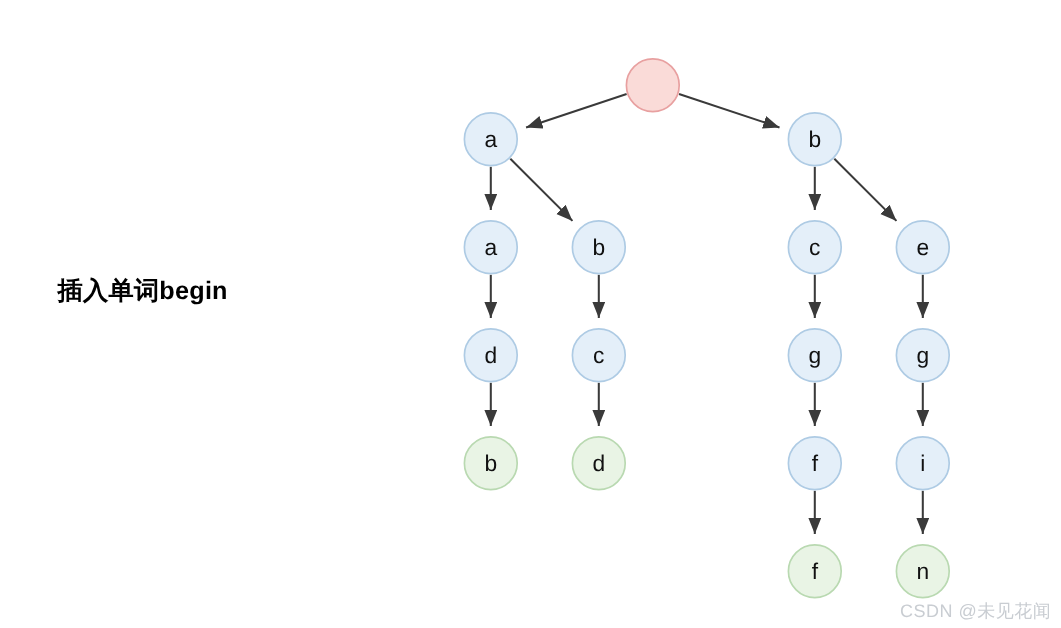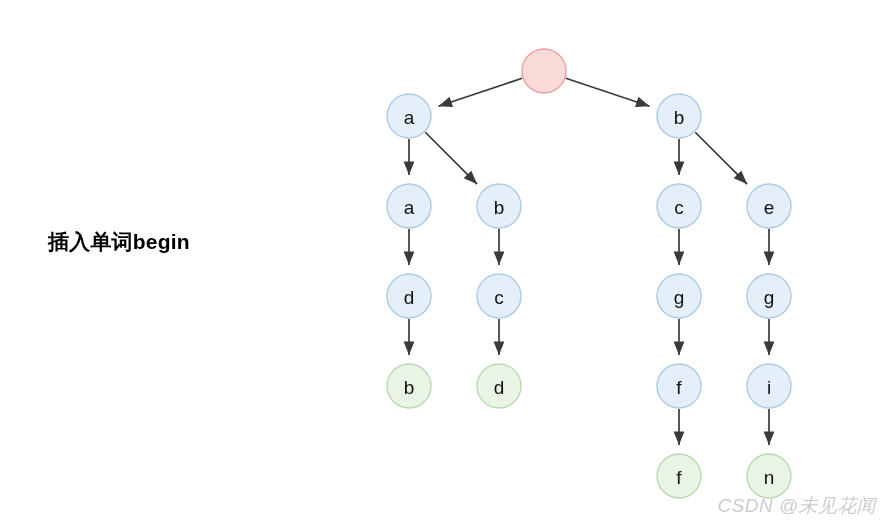--- a/index.html
+++ b/index.html
@@ -33,25 +33,24 @@
     font-size: 21px;
     font-weight: bold;
     color: #000000;
     letter-spacing: 0.2px;
     white-space: nowrap;
   }
   .watermark {
     position: absolute;
     right: 8px;
     bottom: 4px;
-    font-size: 19px;
+    font-size: 15px;
     color: #c9cdd2;
     white-space: nowrap;
     letter-spacing: 0.4px;
-    font-style: italic;
   }
   text.node-label {
     font-family: "Liberation Sans", "DejaVu Sans", sans-serif;
     font-size: 19px;
     fill: #111111;
     text-anchor: middle;
     dominant-baseline: central;
     pointer-events: none;
   }
 </style>

